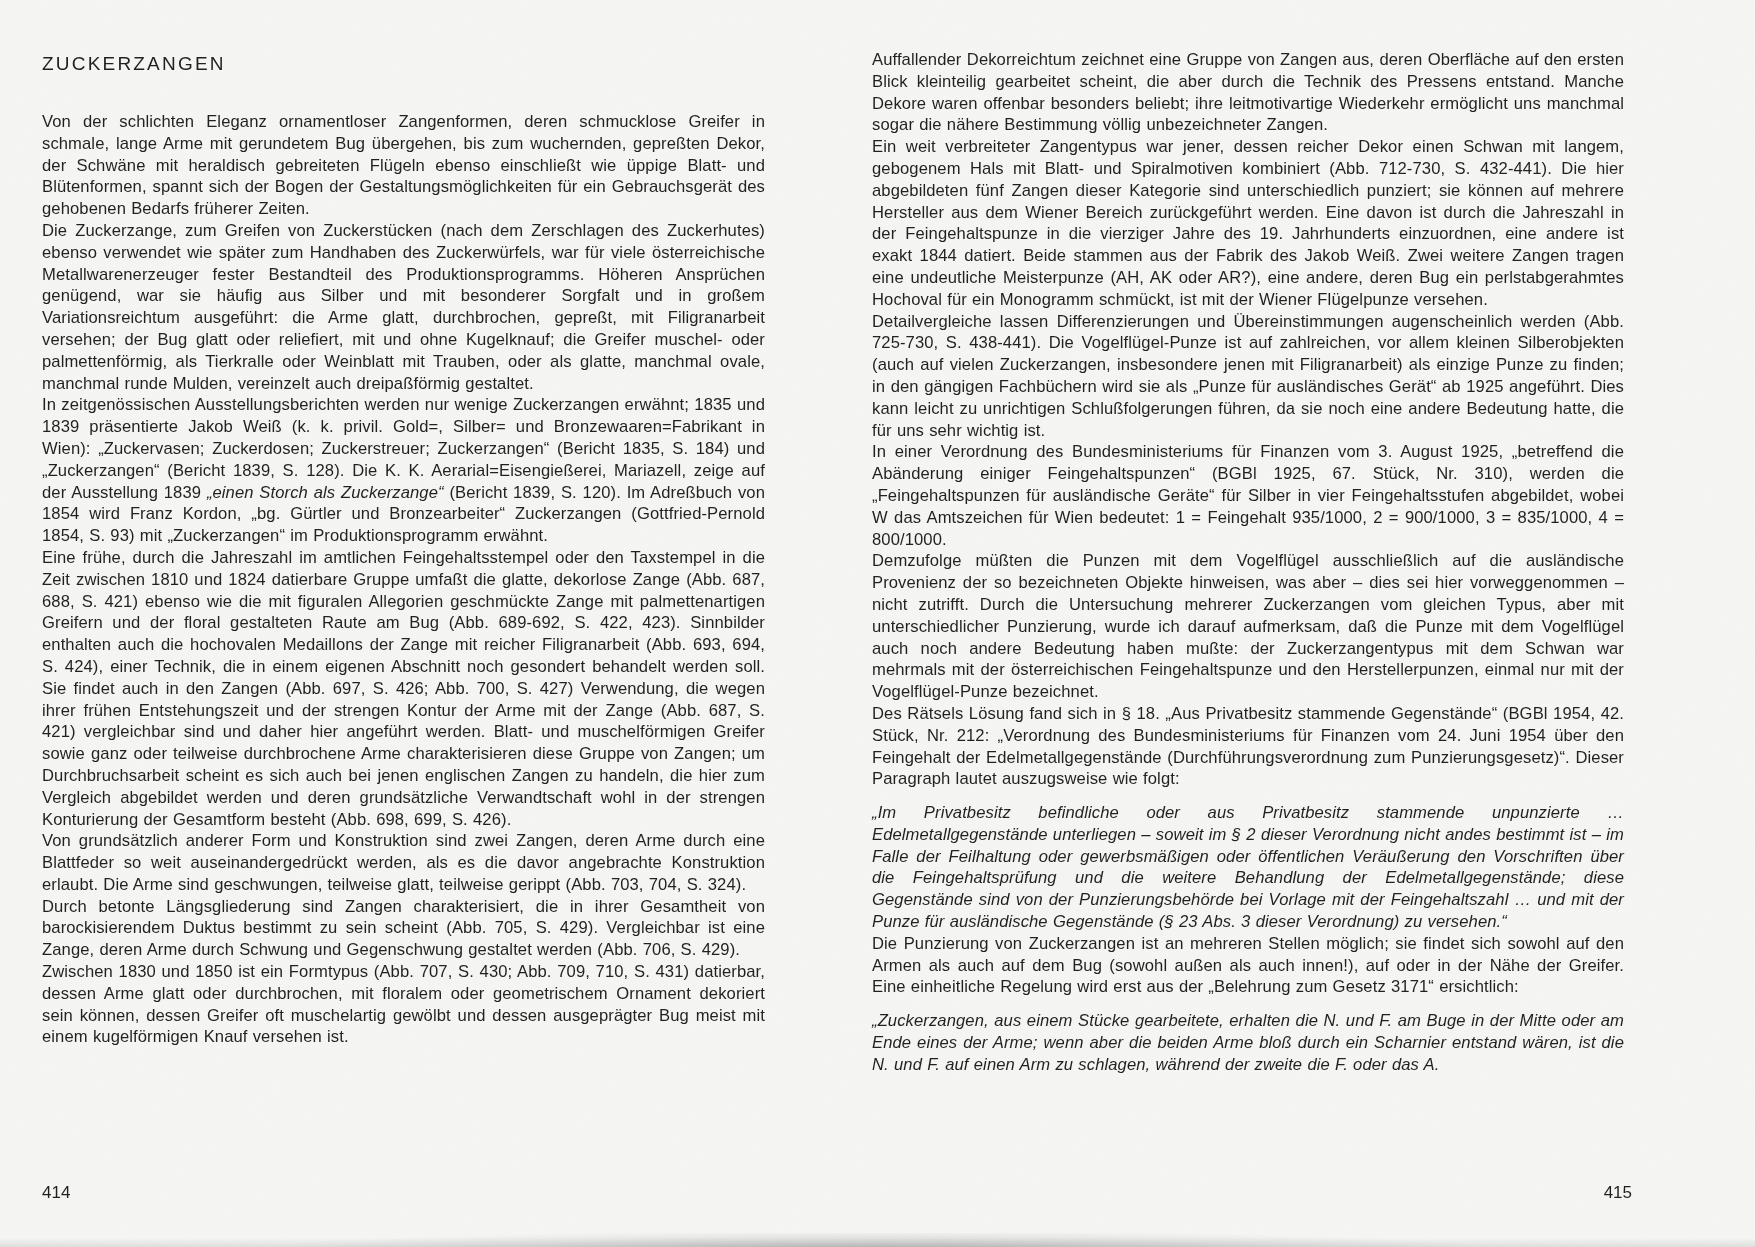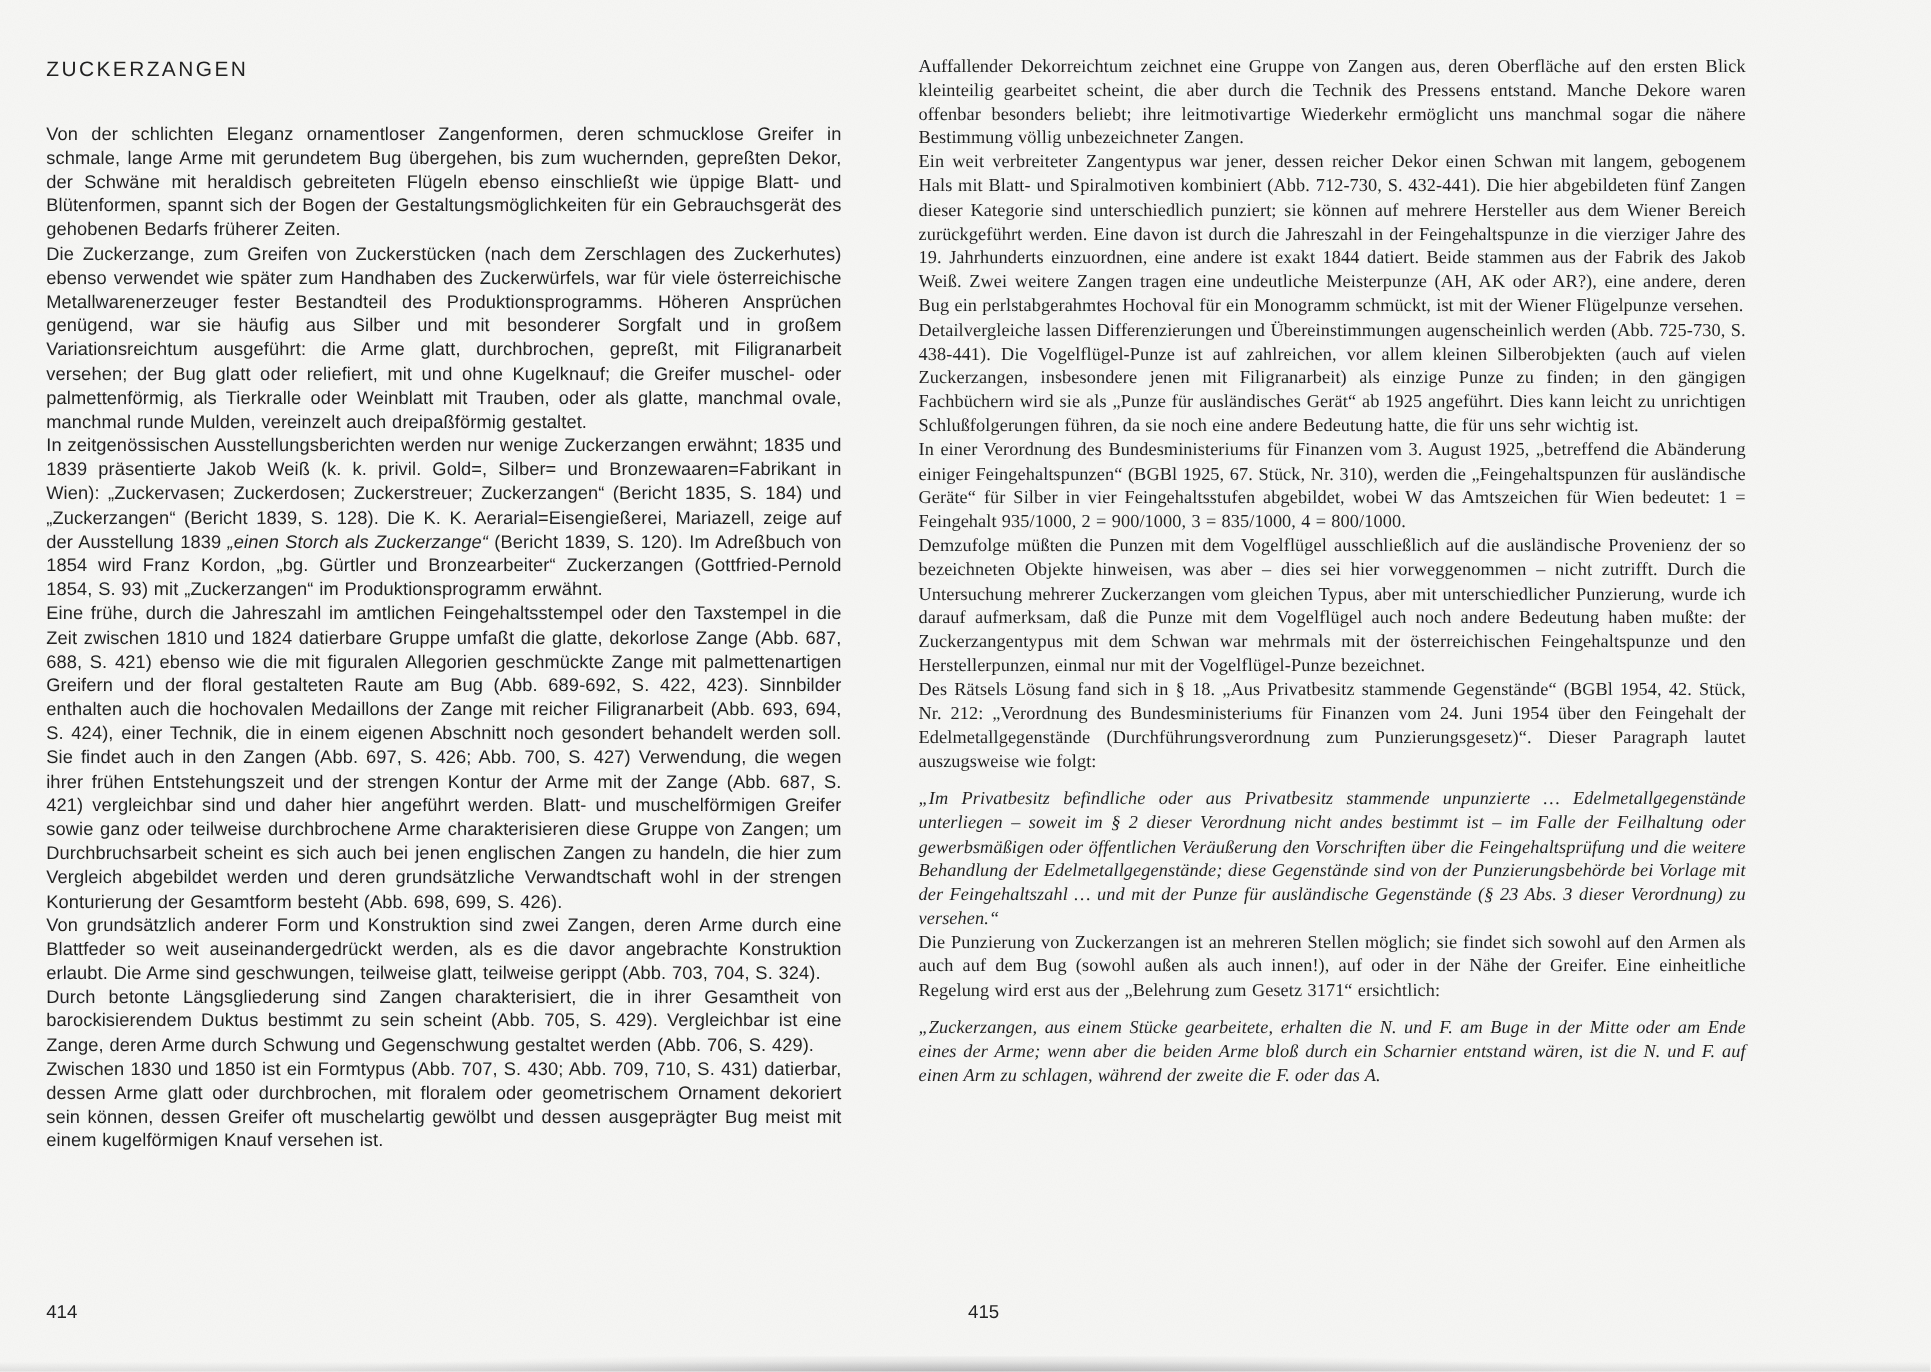--- a/index.html
+++ b/index.html
@@ -24,41 +24,41 @@
     top: 24px;
     text-align: justify;
     font-size: 16.6px;
     line-height: 21.8px;
     letter-spacing: 0.1px;
     word-spacing: 0.5px;
     hyphens: none;
     margin-top: 29px;
   }
   .col.left  { left: 42px;  width: 723px; }
-  .col.right { left: 835px; width: 752px; top: 20px; font-family: Liberation Serif, serif; }
+  .col.right { left: 872px; width: 752px; top: 20px; }
   .title {
     font-size: 19px;
     font-weight: 400;
     letter-spacing: 2.2px;
     margin: 0 0 36px 0;
     text-align: left;
     line-height: 22px;
   }
   p.para { margin: 0; }
   p.para.spaced { margin-top: 12px; }
   p.para.quote { font-style: italic; }
   .italic { font-style: italic; }
   .pagenum {
     position: absolute;
     top: 1182px;
     font-size: 17px;
     line-height: 22px;
   }
   .pagenum.left-num  { left: 42px; text-align: right; }
-  .pagenum.right-num { left: 880px; width: 752px; }
+  .pagenum.right-num { left: 880px; width: 752px; text-align: right; }
   .texture {
     position: absolute;
     inset: 0;
     width: 100%;
     height: 100%;
     opacity: 0.05;
     pointer-events: none;
   }
   .bottom-shadow {
     position: absolute;

